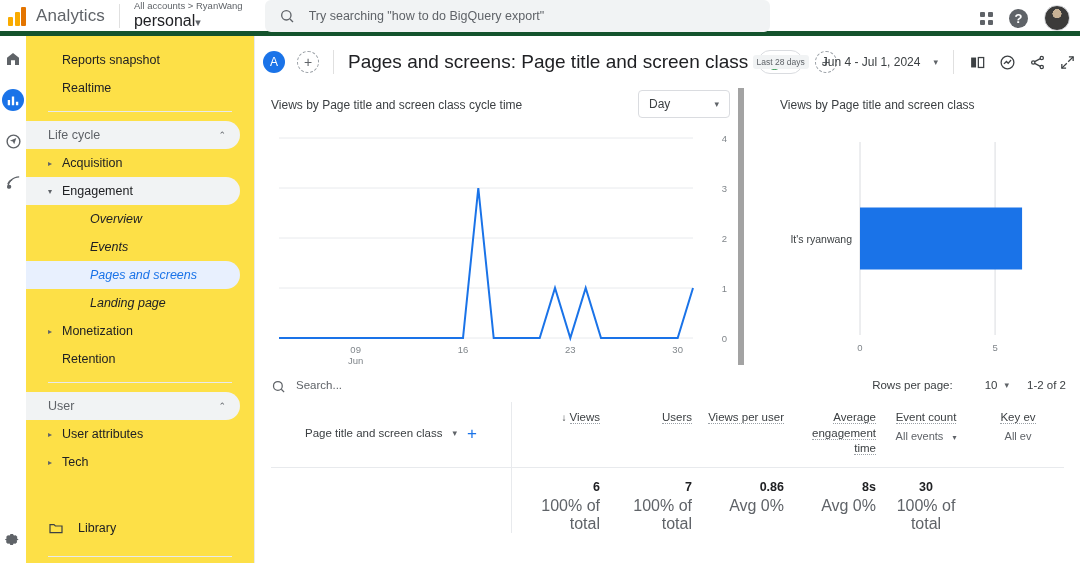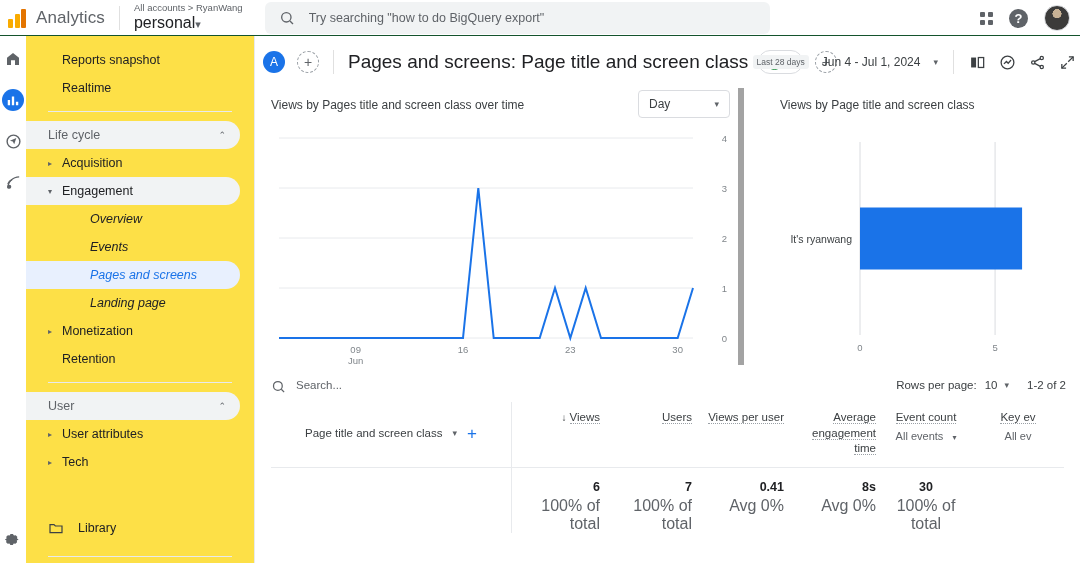--- a/index.html
+++ b/index.html
@@ -9,21 +9,21 @@
     background: #fff;
     font-family: "Liberation Sans", sans-serif;
     color: #202124;
   }
   .app { position: relative; width: 1080px; height: 563px; }
 
   
   .topbar {
     position: absolute; top: 0; left: 0; width: 1080px; height: 36px;
     background: #fff; display: flex; align-items: center;
-    border-bottom: 1px solid #14532d;
+    border-bottom: 5px solid #14532d;
   }
   .ga-logo { width: 26px; display: flex; align-items: flex-end; justify-content: center; gap: 1.5px; height: 20px; margin-left: 4px; }
   .ga-logo i { display: block; width: 5px; border-radius: 1px; }
   .ga-bar1 { height: 9px; background: #f9ab00; }
   .ga-bar2 { height: 14px; background: #f9ab00; }
   .ga-bar3 { height: 19px; background: #e37400; }
   .brand { font-size: 17px; color: #5f6368; margin-left: 6px; letter-spacing: .1px; }
   .vdiv { width: 1px; height: 24px; background: #e0e0e0; margin: 0 14px; }
   .acct { line-height: 1.05; }
   .acct-top { font-size: 9.5px; color: #5f6368; }
@@ -112,21 +112,21 @@
     justify-content: space-between; padding: 0 10px; font-size: 12px; color: #3c4043;
   }
   .plot { position: relative; margin-top: 18px; }
   .ytick { position: absolute; right: -16px; font-size: 9.5px; color: #80868b; transform: translateY(-50%); }
   .xtick { position: absolute; font-size: 9.5px; color: #80868b; text-align: center; transform: translateX(-50%); }
 
   
   .tbl-search { display: flex; gap: 10px; padding: 14px 16px 8px 16px; position: relative; }
   .tbl-search .ph { font-size: 11.5px; color: #5f6368; }
   .pager { position: absolute; right: 14px; display: flex; align-items: center; gap: 18px; font-size: 11.5px; color: #3c4043; }
-  .rpp-sel { display: flex; align-items: center; gap: 8px; }
+  .rpp-sel { display: flex; align-items: center; gap: 32px; }
 
   .table { padding: 0 16px; }
   .thead { display: flex; border-bottom: 1px solid #e8eaed; }
   .th-dim { width: 240px; display: flex; align-items: center; gap: 10px; font-size: 11.5px; color: #3c4043; padding: 10px 0 12px 34px; }
   .plus-blue { color: #1a73e8; font-size: 17px; line-height: 1; }
   .th-metrics { flex: 1; display: flex; border-left: 1px solid #e8eaed; }
   .th-m { flex: 1; padding: 8px 4px 10px 4px; text-align: right; font-size: 11.5px; color: #3c4043; line-height: 1.35; }
   .th-m .u { border-bottom: 1px dotted #9aa0a6; display: inline; }
   .th-sub { font-size: 11px; color: #5f6368; margin-top: 3px; }
   .sortarrow { font-size: 10px; margin-right: 3px; }
@@ -317,21 +317,21 @@
               <line x1="20" y1="4" x2="13" y2="11"></line>
               <line x1="4" y1="20" x2="11" y2="13"></line>
             </svg>
         </span>
       </div>
     </div>
 
     <div class="charts">
 
       <div class="card-left">
-        <div class="card-title">Views by Pages title and screen class over time</div>
+        <div class="card-title">Views by Page title and screen class cycle time</div>
         <div class="day-select">
           <span>Day</span>
           <span style="font-size:9px;color:#5f6368">▾</span>
         </div>
         <div class="plot" id="line-plot" style="width:440px;height:235px;">
           <svg width="440" height="235" viewBox="0 0 440 235">
             <g id="line-grid" stroke="#e8eaed" stroke-width="1">
                 <line x1="8" x2="422" y1="208" y2="208"></line>
                 <line x1="8" x2="422" y1="158" y2="158"></line>
                 <line x1="8" x2="422" y1="108" y2="108"></line>
@@ -436,21 +436,21 @@
         <div class="tot-metrics">
           <div class="tot-m">
             <div class="tot-v">6</div>
             <div class="tot-s">100% of total</div>
           </div>
           <div class="tot-m">
             <div class="tot-v">7</div>
             <div class="tot-s">100% of total</div>
           </div>
           <div class="tot-m">
-            <div class="tot-v">0.41</div>
+            <div class="tot-v">0.86</div>
             <div class="tot-s">Avg 0%</div>
           </div>
           <div class="tot-m">
             <div class="tot-v">8s</div>
             <div class="tot-s">Avg 0%</div>
           </div>
           <div class="tot-m" style="text-align:center">
             <div class="tot-v">30</div>
             <div class="tot-s">100% of total</div>
           </div>

